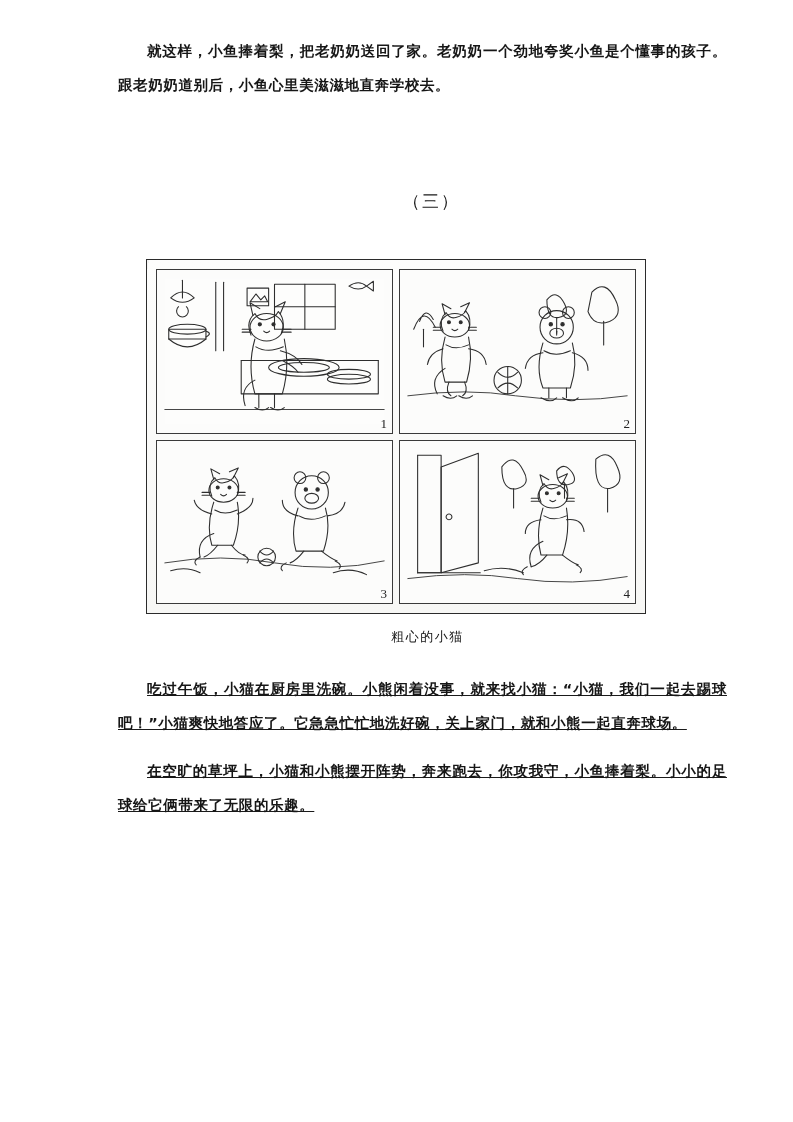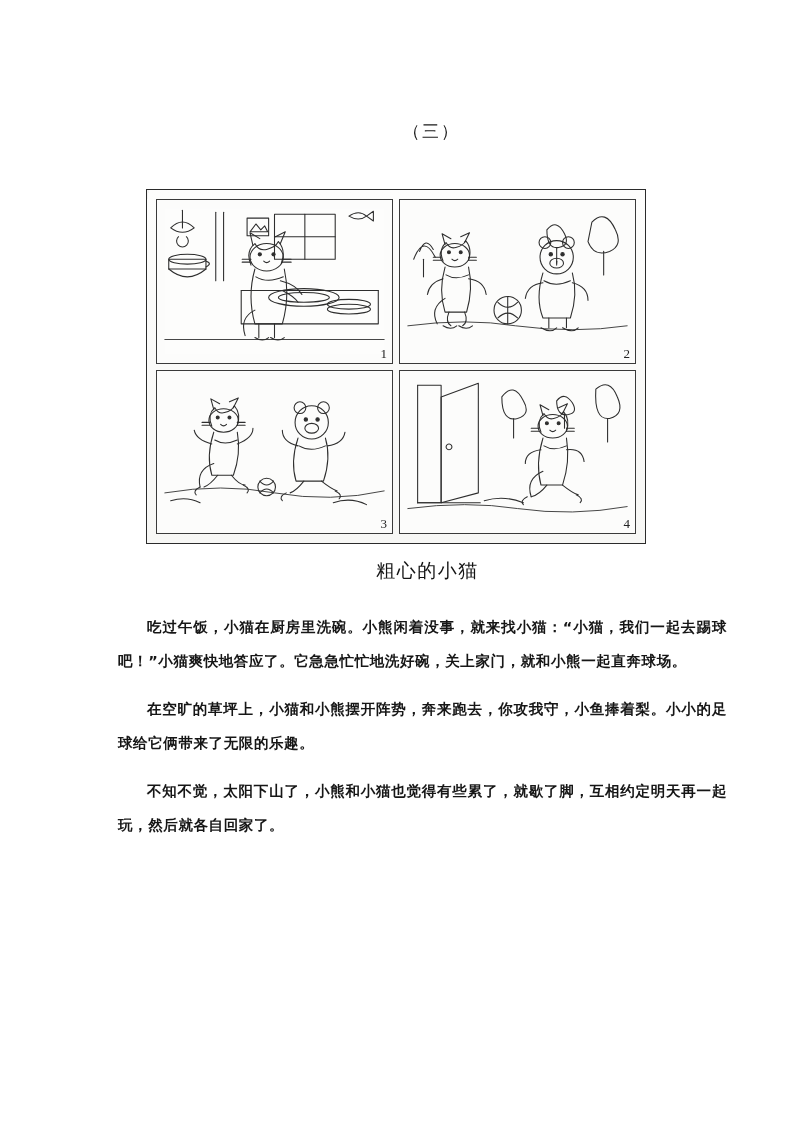--- a/index.html
+++ b/index.html
@@ -80,35 +80,36 @@
     right: 5px;
     bottom: 1px;
     font-size: 13px;
     font-family: "Liberation Serif", serif;
     color: #222;
   }
   .panel svg { display: block; width: 100%; height: 100%; }
 
   .cap {
     text-align: center;
-    font-size: 19px;
+    font-size: 13px;
     font-family: "DejaVu Sans", "Liberation Sans", sans-serif;
     letter-spacing: 1.5px;
     margin: 14px 0 0 0;
     padding-left: 10px;
     color: #141414;
   }
-  .body-block { margin-top: 26px; }
+  .body-block { margin-top: 26px; text-decoration: underline; }
   .body-block .para { margin-bottom: 14px; }
 </style>
 </head>
 <body>
 
 <div class="page">
 
+  <p class="para">就这样，小鱼捧着梨，把老奶奶送回了家。老奶奶一个劲地夸奖小鱼是个懂事的孩子。跟老奶奶道别后，小鱼心里美滋滋地直奔学校去。</p>
 
   <div class="spacer-lg"></div>
 
   <p class="section-label">（三）</p>
 
   <div class="spacer-md"></div>
 
   <div class="comic-wrap">
     <div class="comic">
 
@@ -308,16 +309,15 @@
       </div>
 
     </div>
   </div>
 
   <p class="cap">粗心的小猫</p>
 
   <div class="body-block">
     <p class="para">吃过午饭，小猫在厨房里洗碗。小熊闲着没事，就来找小猫：“小猫，我们一起去踢球吧！”小猫爽快地答应了。它急急忙忙地洗好碗，关上家门，就和小熊一起直奔球场。</p>
     <p class="para">在空旷的草坪上，小猫和小熊摆开阵势，奔来跑去，你攻我守，小鱼捧着梨。小小的足球给它俩带来了无限的乐趣。</p>
-    <p class="para">不知不觉，太阳下山了，小熊和小猫也觉得有些累了，就歇了脚，互相约定明天再一起玩，然后就各自回家了。</p>
   </div>
 
 </div>
 
 </body></html>

